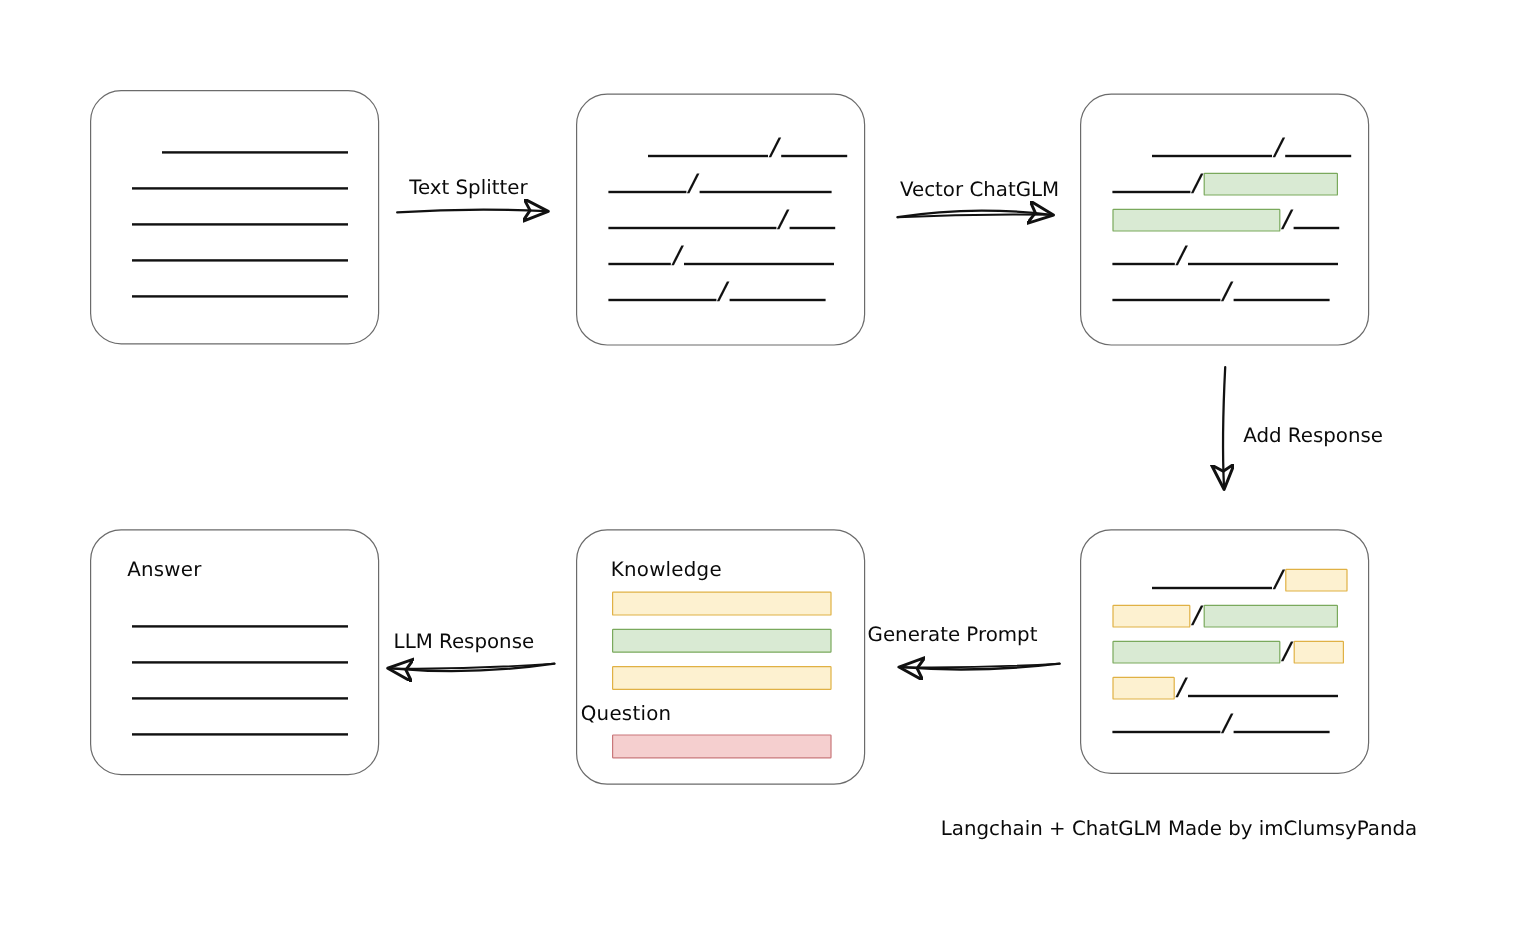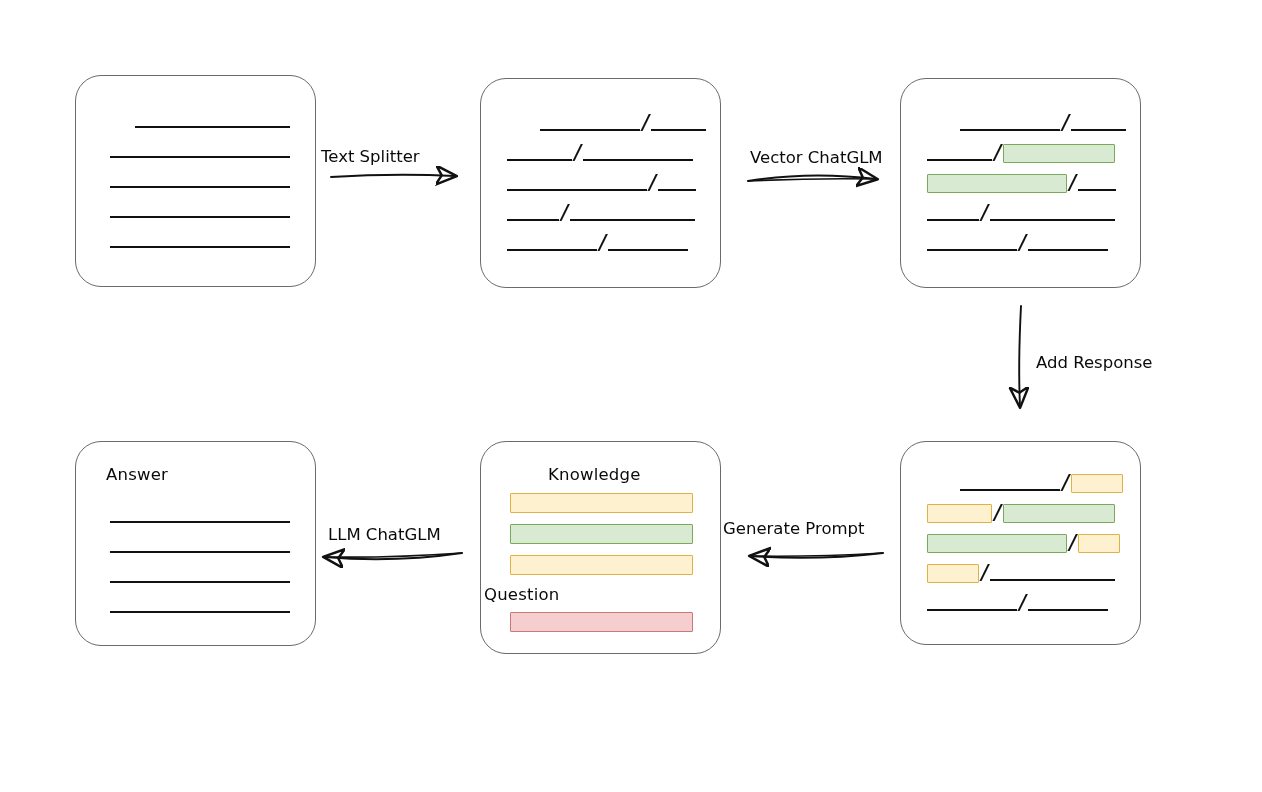--- a/index.html
+++ b/index.html
@@ -244,21 +244,21 @@
         <div class="seg-line" style="width: 125px;"></div>
       </div>
       <div class="row" style="left: 927px; top: 593px;">
         <div class="seg-line" style="width: 90px;"></div>
         <div class="seg-slash">/</div>
         <div class="seg-line" style="width: 80px;"></div>
       </div>
     </div>
 
   <div class="doc-box" style="left:480px; top:441px; width:241px; height:213px;"></div>
-  <div class="box-title" style="left:509px; top:465px;margin-left:39px;">Knowledge</div>
+  <div class="box-title" style="left:509px; top:465px;">Knowledge</div>
   <div class="box-title" style="left:484px; top:585px;">Question</div>
   <div id="prompt-knowledge-bars">
       <div class="bar chip-yellow" style="left: 510px; top: 493px; width: 183px;"></div>
       <div class="bar chip-green" style="left: 510px; top: 524px; width: 183px;"></div>
       <div class="bar chip-yellow" style="left: 510px; top: 555px; width: 183px;"></div>
     </div>
   <div id="prompt-question-bars">
       <div class="bar chip-red" style="left: 510px; top: 612px; width: 183px;"></div>
     </div>
 
@@ -272,20 +272,21 @@
         <div class="seg-line" style="width: 180px;"></div>
       </div>
       <div class="row" style="left: 110px; top: 565px;">
         <div class="seg-line" style="width: 180px;"></div>
       </div>
       <div class="row" style="left: 110px; top: 595px;">
         <div class="seg-line" style="width: 180px;"></div>
       </div>
     </div>
 
-  <div class="edge-label" style="left:321px; top:147px;">Text Splitter</div>
+  <div class="edge-label" style="left:341px; top:147px;">Text Splitter</div>
   <div class="edge-label" style="left:750px; top:148px;">Vector ChatGLM</div>
   <div class="edge-label" style="left:1036px; top:353px;">Add Response</div>
   <div class="edge-label" style="left:723px; top:519px;">Generate Prompt</div>
-  <div class="edge-label" style="left:328px; top:525px;">LLM ChatGLM</div>
-
+  <div class="edge-label" style="left:328px; top:525px;">LLM Response</div>
+
+  <div class="footer-text" style="left:784px; top:681px;">Langchain + ChatGLM Made by imClumsyPanda</div>
 
 </div>
 
 </body></html>

